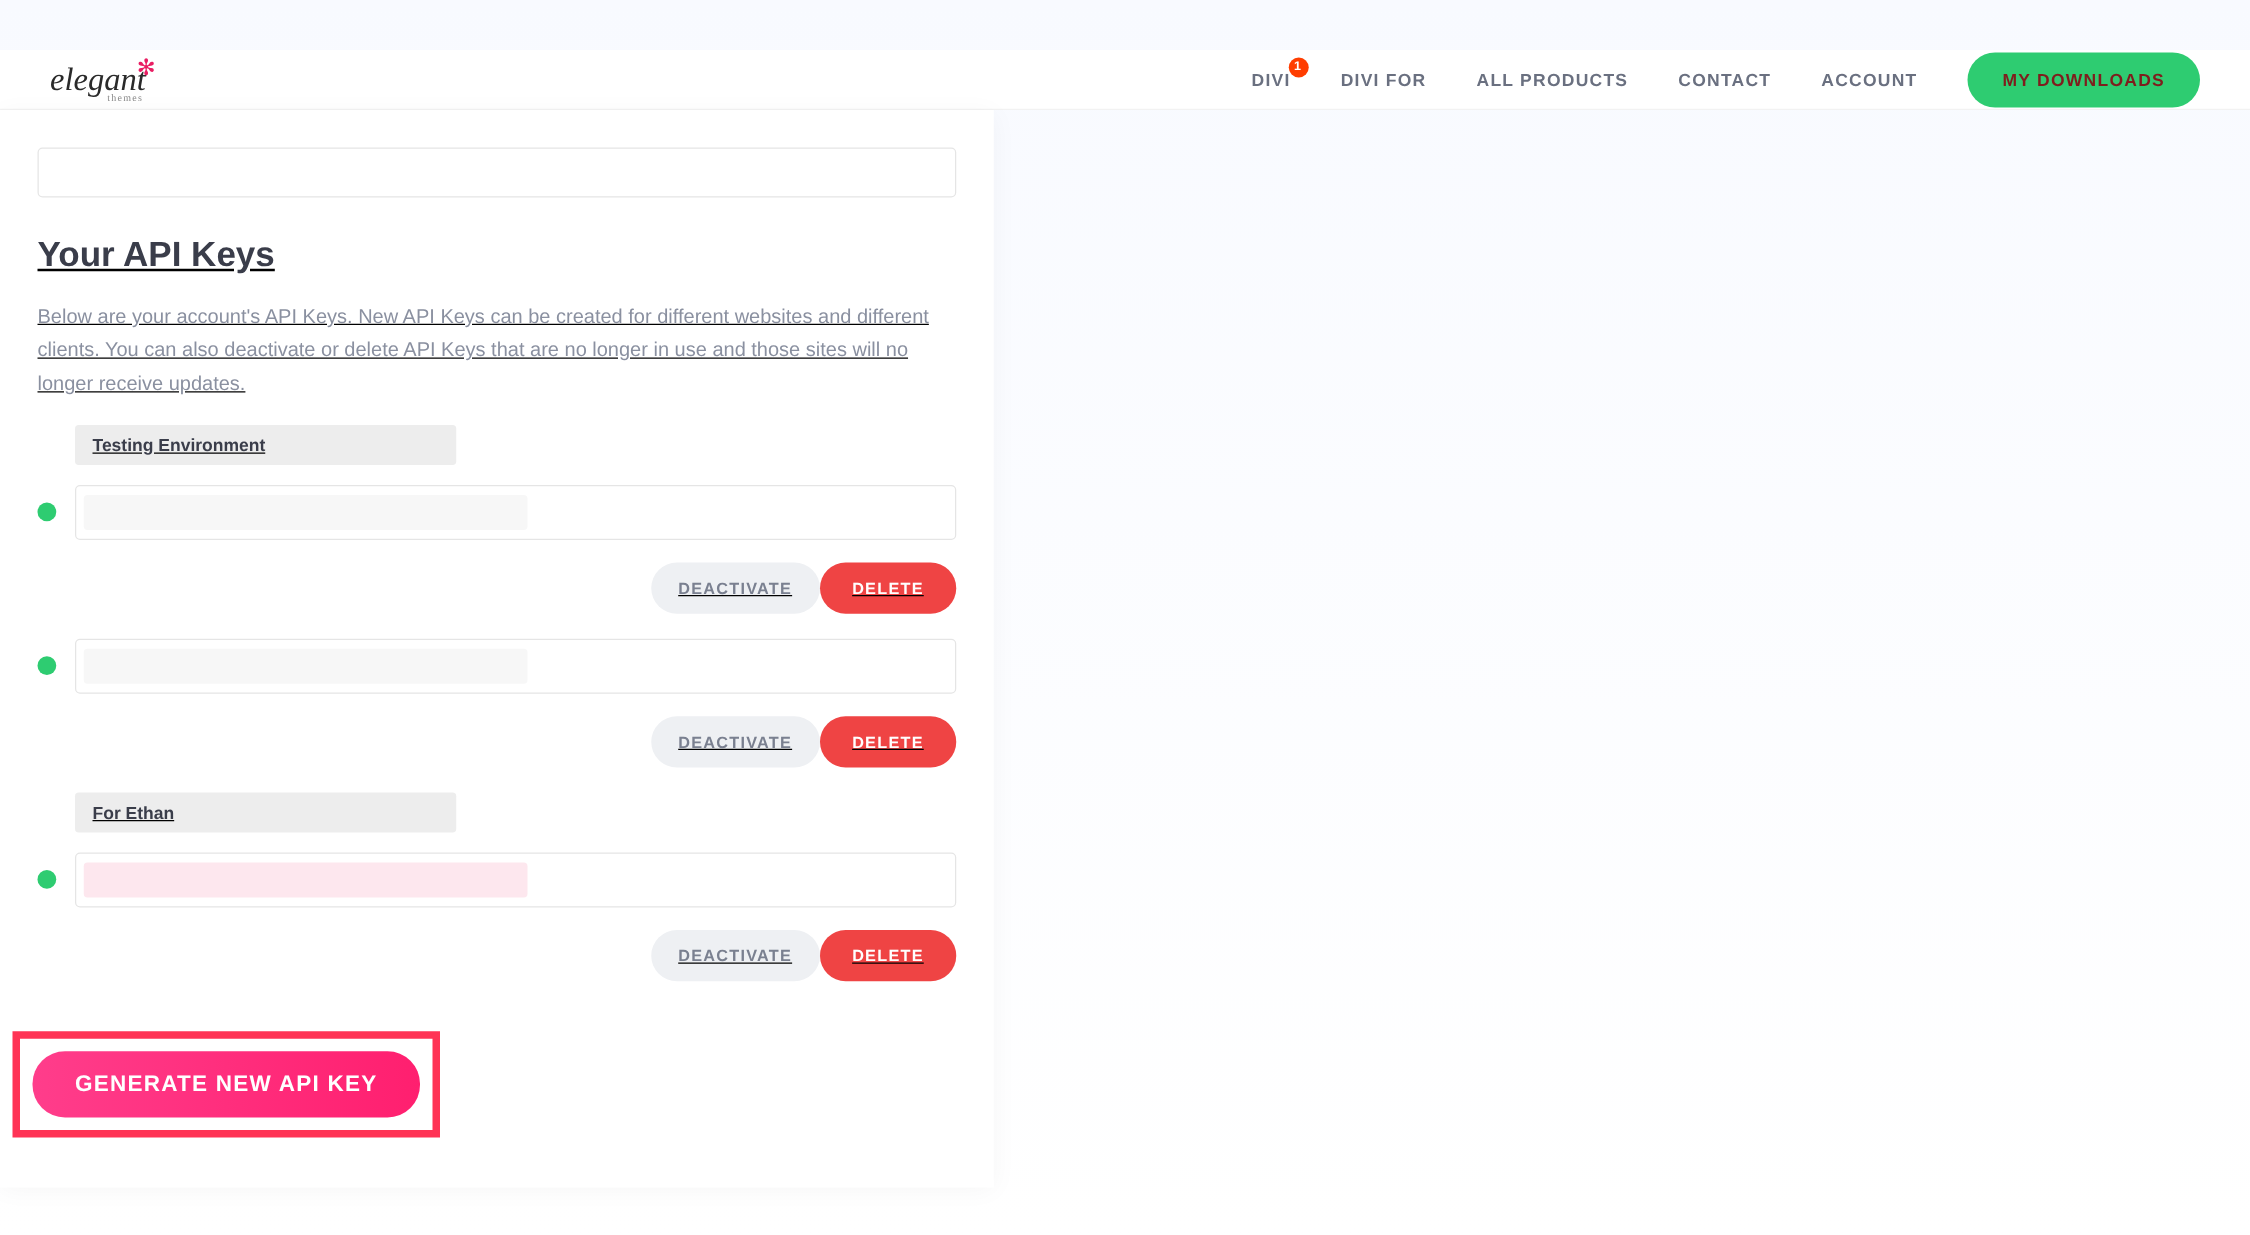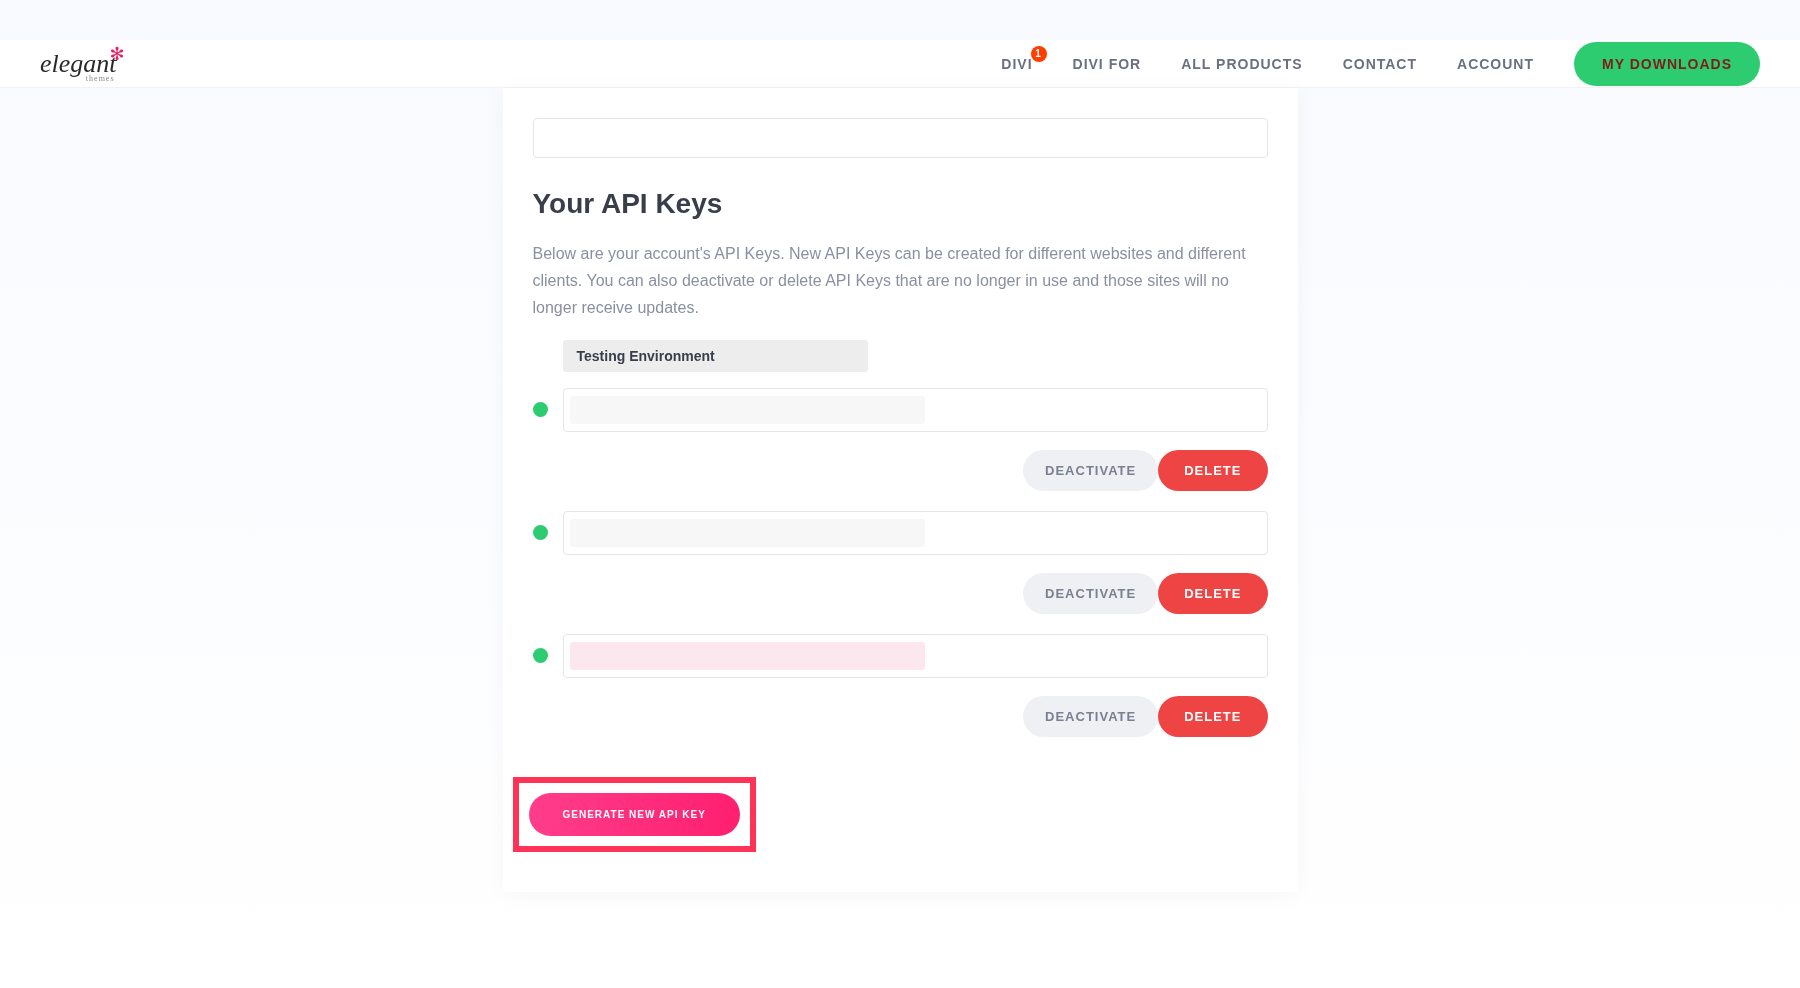--- a/index.html
+++ b/index.html
@@ -83,22 +83,23 @@
       padding: 14px 28px;
       border-radius: 28px;
       font-size: 14px;
       font-weight: 700;
       letter-spacing: 1px;
       cursor: pointer;
       border: none;
     }
     .main-container {
       display: flex;
-      justify-content: center;
+      justify-content: flex-start;
       padding-top: 0;
+      text-decoration: underline;
     }
     .content-panel {
       background: #ffffff;
       width: 795px;
       margin-left: 0;
       padding: 30px 0 40px 0;
       box-shadow: 0 2px 20px rgba(0,0,0,0.04);
     }
     .top-input-outline {
       margin: 0 30px 30px 30px;
@@ -197,21 +198,21 @@
       border: 6px solid #ff3355;
       padding: 10px;
       display: inline-block;
     }
     .btn-generate {
       background: linear-gradient(90deg, #ff3d8b 0%, #ff1f6f 100%);
       color: white;
       border: none;
       padding: 16px 34px;
       border-radius: 26px;
-      font-size: 10px;
+      font-size: 18px;
       font-weight: 700;
       letter-spacing: 1px;
       cursor: pointer;
     }
     .generate-wrapper {
       padding-left: 30px;
     }
   </style>
 </head>
 <body>
@@ -264,20 +265,23 @@
           <div class="key-value-redacted"></div>
         </div>
       </div>
       <div class="key-actions">
         <button class="btn-deactivate">DEACTIVATE</button>
         <button class="btn-delete">DELETE</button>
       </div>
     </div>
 
     <div class="api-key-block">
+      <div class="key-label-row">
+        <div class="key-label">For Ethan</div>
+      </div>
       <div class="key-row">
         <div class="status-dot"></div>
         <div class="key-field">
           <div class="key-value-redacted pink"></div>
         </div>
       </div>
       <div class="key-actions">
         <button class="btn-deactivate">DEACTIVATE</button>
         <button class="btn-delete">DELETE</button>
       </div>

